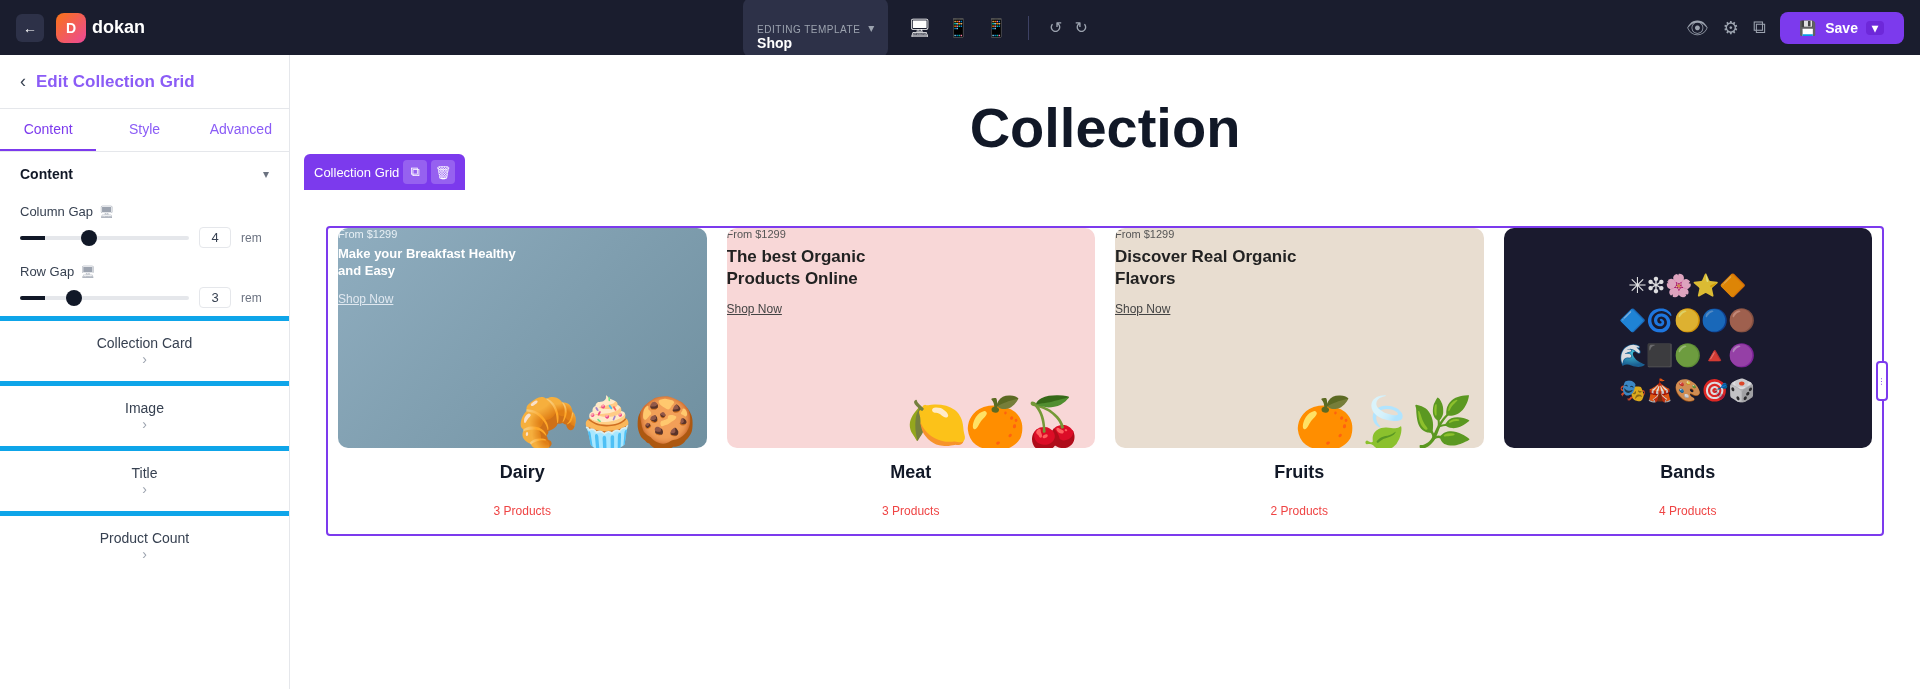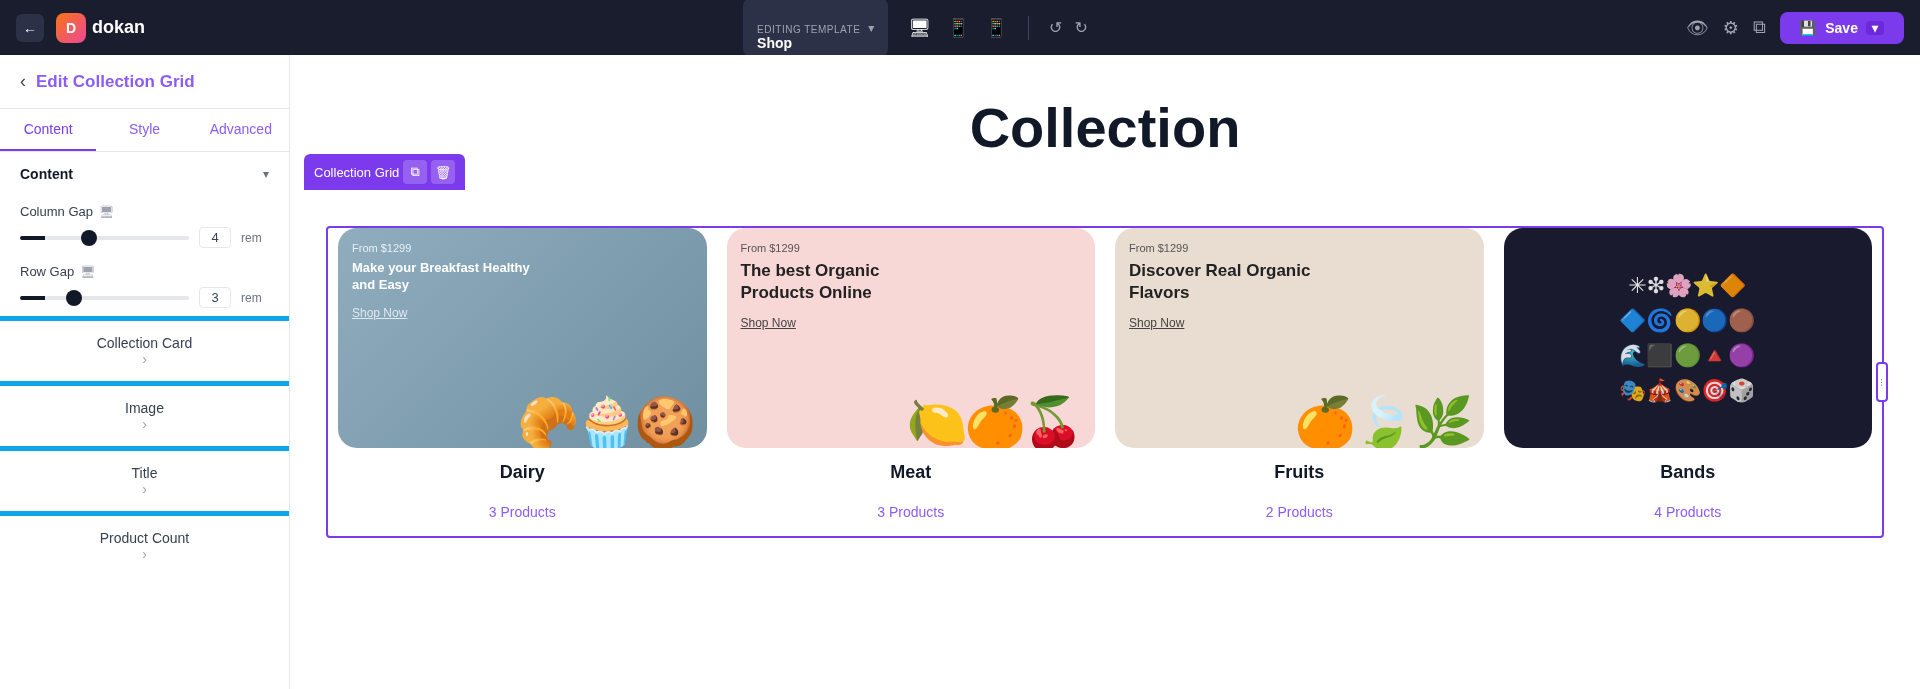--- a/index.html
+++ b/index.html
@@ -271,23 +271,21 @@
       width: 100%; height: 220px;
       border-radius: 10px;
       overflow: hidden;
       margin-bottom: 14px;
       position: relative;
     }
     .card-image-content {
       width: 100%; height: 100%;
       display: flex; flex-direction: column;
       justify-content: flex-start;
-      padding: 14px;
       position: relative;
-      border-radius: 19px;
     }
     .card-image-from {
       font-size: 11px; color: #374151; margin-bottom: 6px; font-weight: 400;
     }
     .card-image-title {
       font-size: 17px; font-weight: 700; color: #1f2937; line-height: 1.3; margin-bottom: 8px;
     }
     .card-image-shop {
       font-size: 12px; color: #374151; text-decoration: underline; cursor: pointer;
     }
@@ -313,21 +311,21 @@
       bottom: 0; right: 0;
       width: 60%; height: 70%;
       display: flex; align-items: flex-end; justify-content: center;
       overflow: hidden;
     }
 
     .card-name {
       font-size: 18px; font-weight: 700; color: #111827; margin-bottom: 21px;
     }
     .card-products {
-      font-size: 14px; color: #8b5cf6;
+      font-size: 12px; color: #ef4444;
     }
 
     
     .resize-handle {
       position: absolute;
       right: -6px;
       top: 50%;
       transform: translateY(-50%);
       width: 12px; height: 40px;
       background: #fff;

